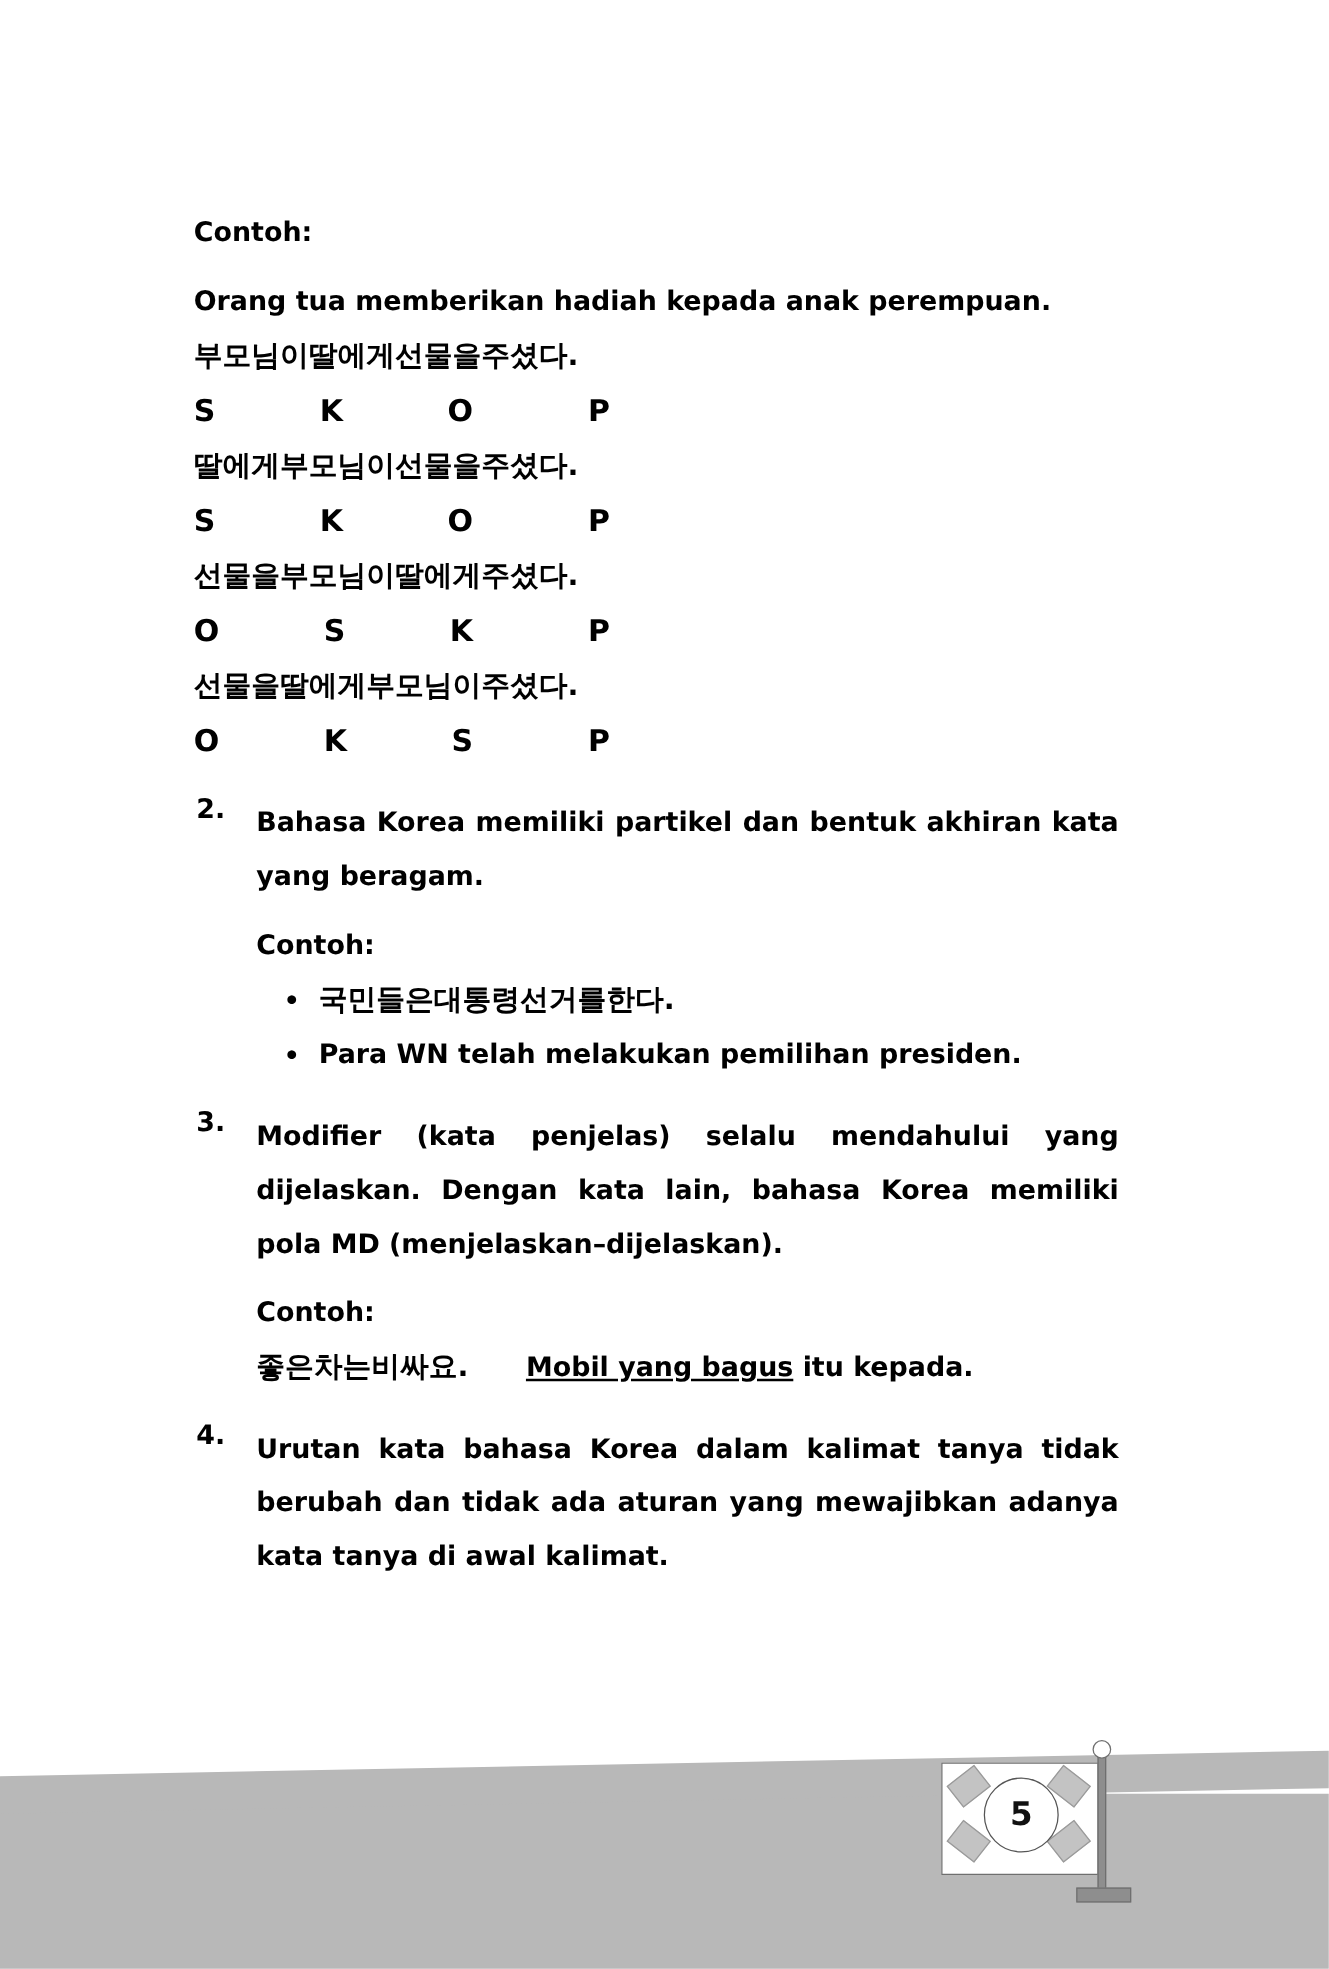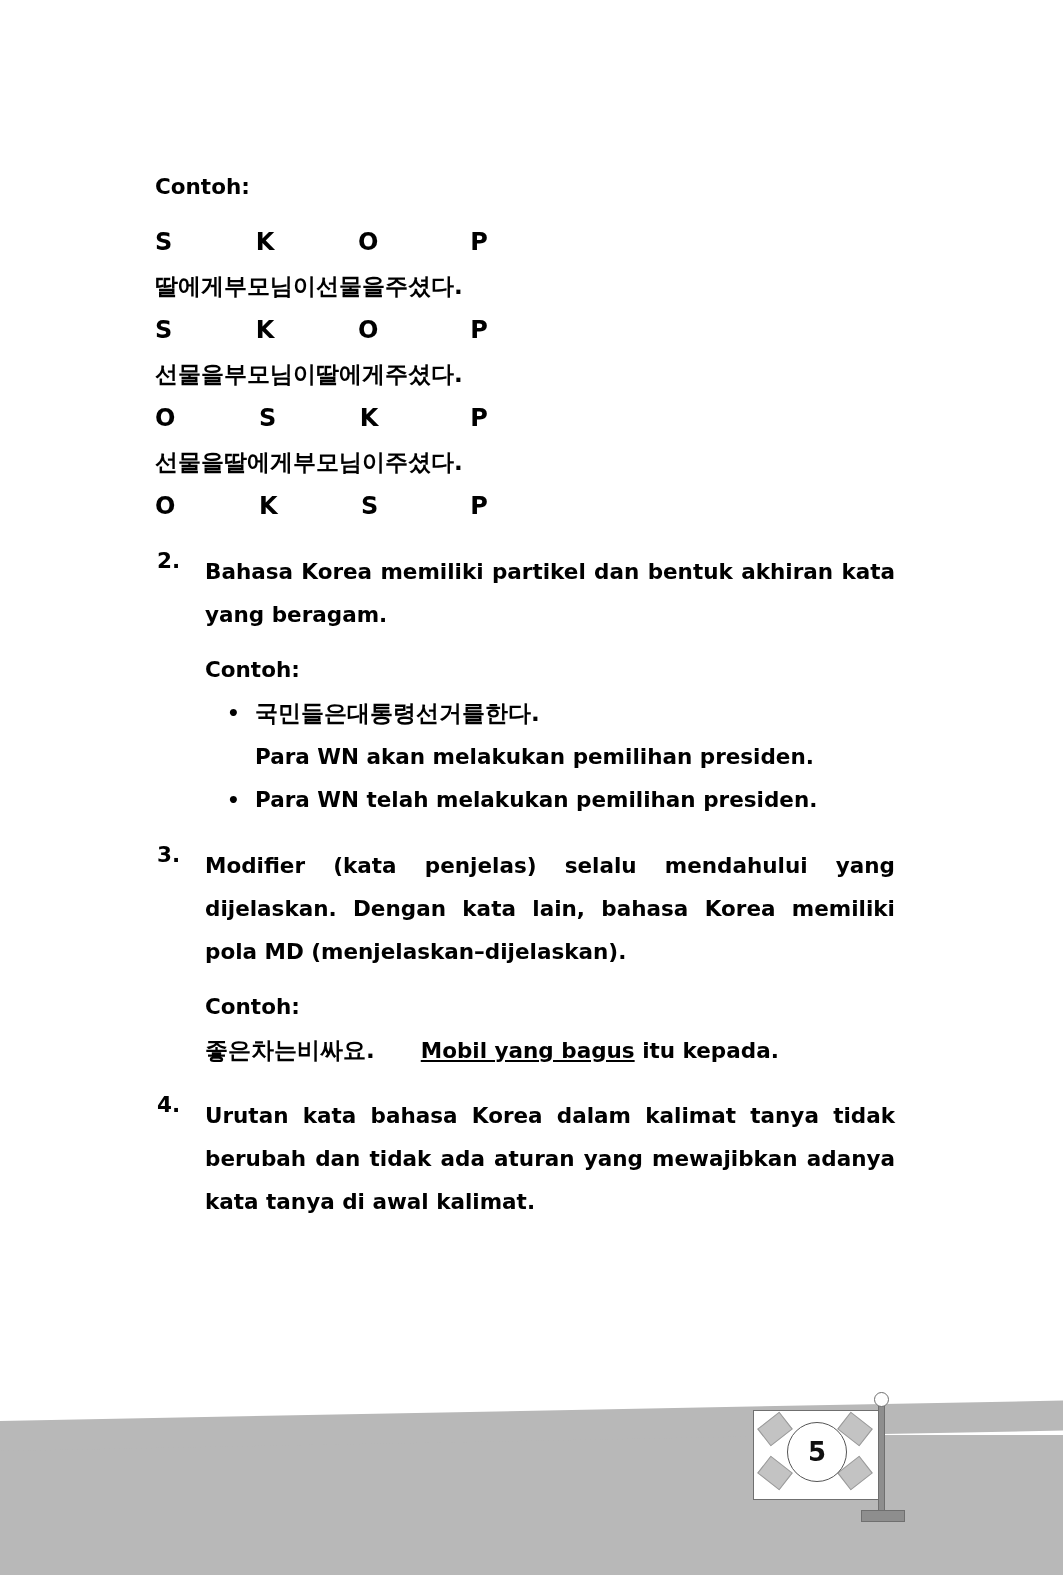--- a/index.html
+++ b/index.html
@@ -185,21 +185,23 @@
 </head>
 <body>
 
 <div class="page">
 
   <div class="content">
 
     <div class="blk">
       <div class="txt">Contoh:</div>
       <div class="spacer-sm"></div>
-
+      <div class="txt">Orang tua memberikan hadiah kepada anak perempuan.</div>
+
+      <div class="kr">부모님이딸에게선물을주셨다.</div>
       <div class="markers">S          K          O           P</div>
 
       <div class="kr">딸에게부모님이선물을주셨다.</div>
       <div class="markers">S          K          O           P</div>
 
       <div class="kr">선물을부모님이딸에게주셨다.</div>
       <div class="markers">O          S          K           P</div>
 
       <div class="kr">선물을딸에게부모님이주셨다.</div>
       <div class="markers">O          K          S           P</div>
@@ -211,21 +213,20 @@
       <div class="num">2.</div>
       <div class="body-col">
         <div class="txt txt-just">Bahasa Korea memiliki partikel dan bentuk akhiran kata yang beragam.</div>
         <div class="spacer-sm"></div>
         <div class="txt">Contoh:</div>
 
         <div class="bullet-row">
           <div class="bullet-dot">•</div>
           <div class="bullet-body">
             <div class="kr">국민들은대통령선거를한다.</div>
-            <div class="txt">Para WN akan melakukan pemilihan presiden.</div>
           </div>
         </div>
 
         <div class="bullet-row">
           <div class="bullet-dot">•</div>
           <div class="bullet-body">
             <div class="txt">Para WN telah melakukan pemilihan presiden.</div>
           </div>
         </div>
       </div>

